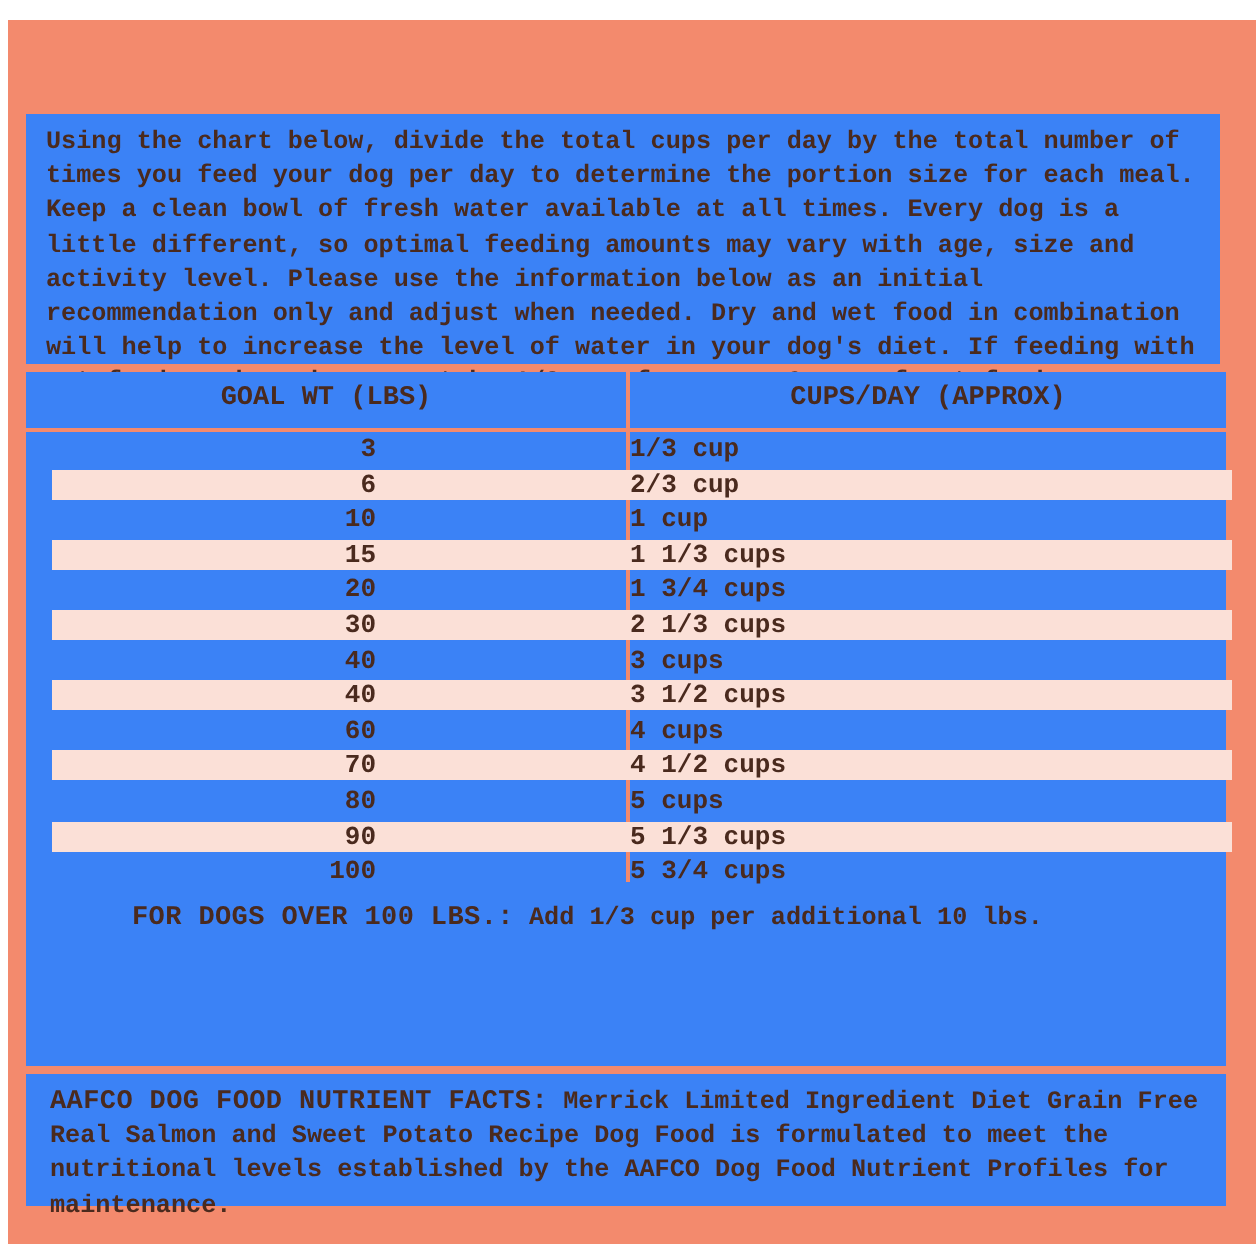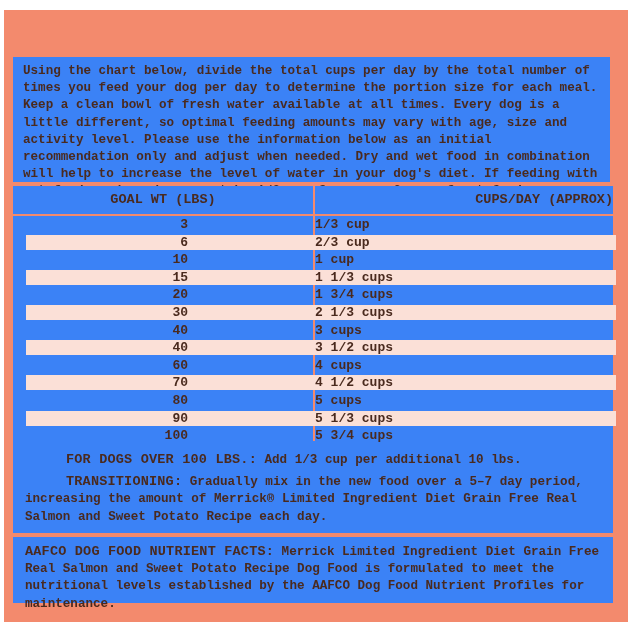--- a/index.html
+++ b/index.html
@@ -25,21 +25,21 @@
       font-size:12.6px; font-weight:bold; line-height:17.2px; color:#4a2a1e;
     }
     .tablebox {
       left:13px; top:186px; width:600px; height:323px;
     }
     .th {
       position:absolute; top:2px; height:24px; line-height:24px;
       font-weight:bold; font-size:13.5px; text-align:center; color:#4a2a1e;
     }
     .th.left { left:0; width:300px; }
-    .th.right { left:302px; width:298px;text-align:right; }
+    .th.right { left:302px; width:298px; }
     .hline {
       position:absolute; left:0; width:600px; height:2px; background:#f38a6d;
     }
     .vline {
       position:absolute; left:300px; top:0; width:2px; height:255px; background:#f38a6d;
     }
     .rows { position:absolute; left:0; top:30px; width:600px; }
     .row {
       position:relative; height:17.6px; width:600px;
     }
@@ -139,18 +139,17 @@
       </div>
     <div class="row">
         <span class="wt">100</span>
         <span class="cups">5 3/4 cups</span>
       </div>
   </div>
 </div>
 
 <div class="box notes">
   <p><span class="lbl">FOR DOGS OVER 100 LBS.:</span><span> Add 1/3 cup per additional 10 lbs.</span></p>
-  <p><span class="lbl">TRANSITIONING:</span><span> Gradually mix in the new food over a 5–7 day period, increasing the amount of Merrick® Limited Ingredient Diet Grain Free Real Salmon and Sweet Potato Recipe each day.</span></p>
 </div>
 
 <div class="box aafco">
   <span class="lbl">AAFCO DOG FOOD NUTRIENT FACTS:</span><span> Merrick Limited Ingredient Diet Grain Free Real Salmon and Sweet Potato Recipe Dog Food is formulated to meet the nutritional levels established by the AAFCO Dog Food Nutrient Profiles for maintenance.</span>
 </div>
 
 </body></html>

